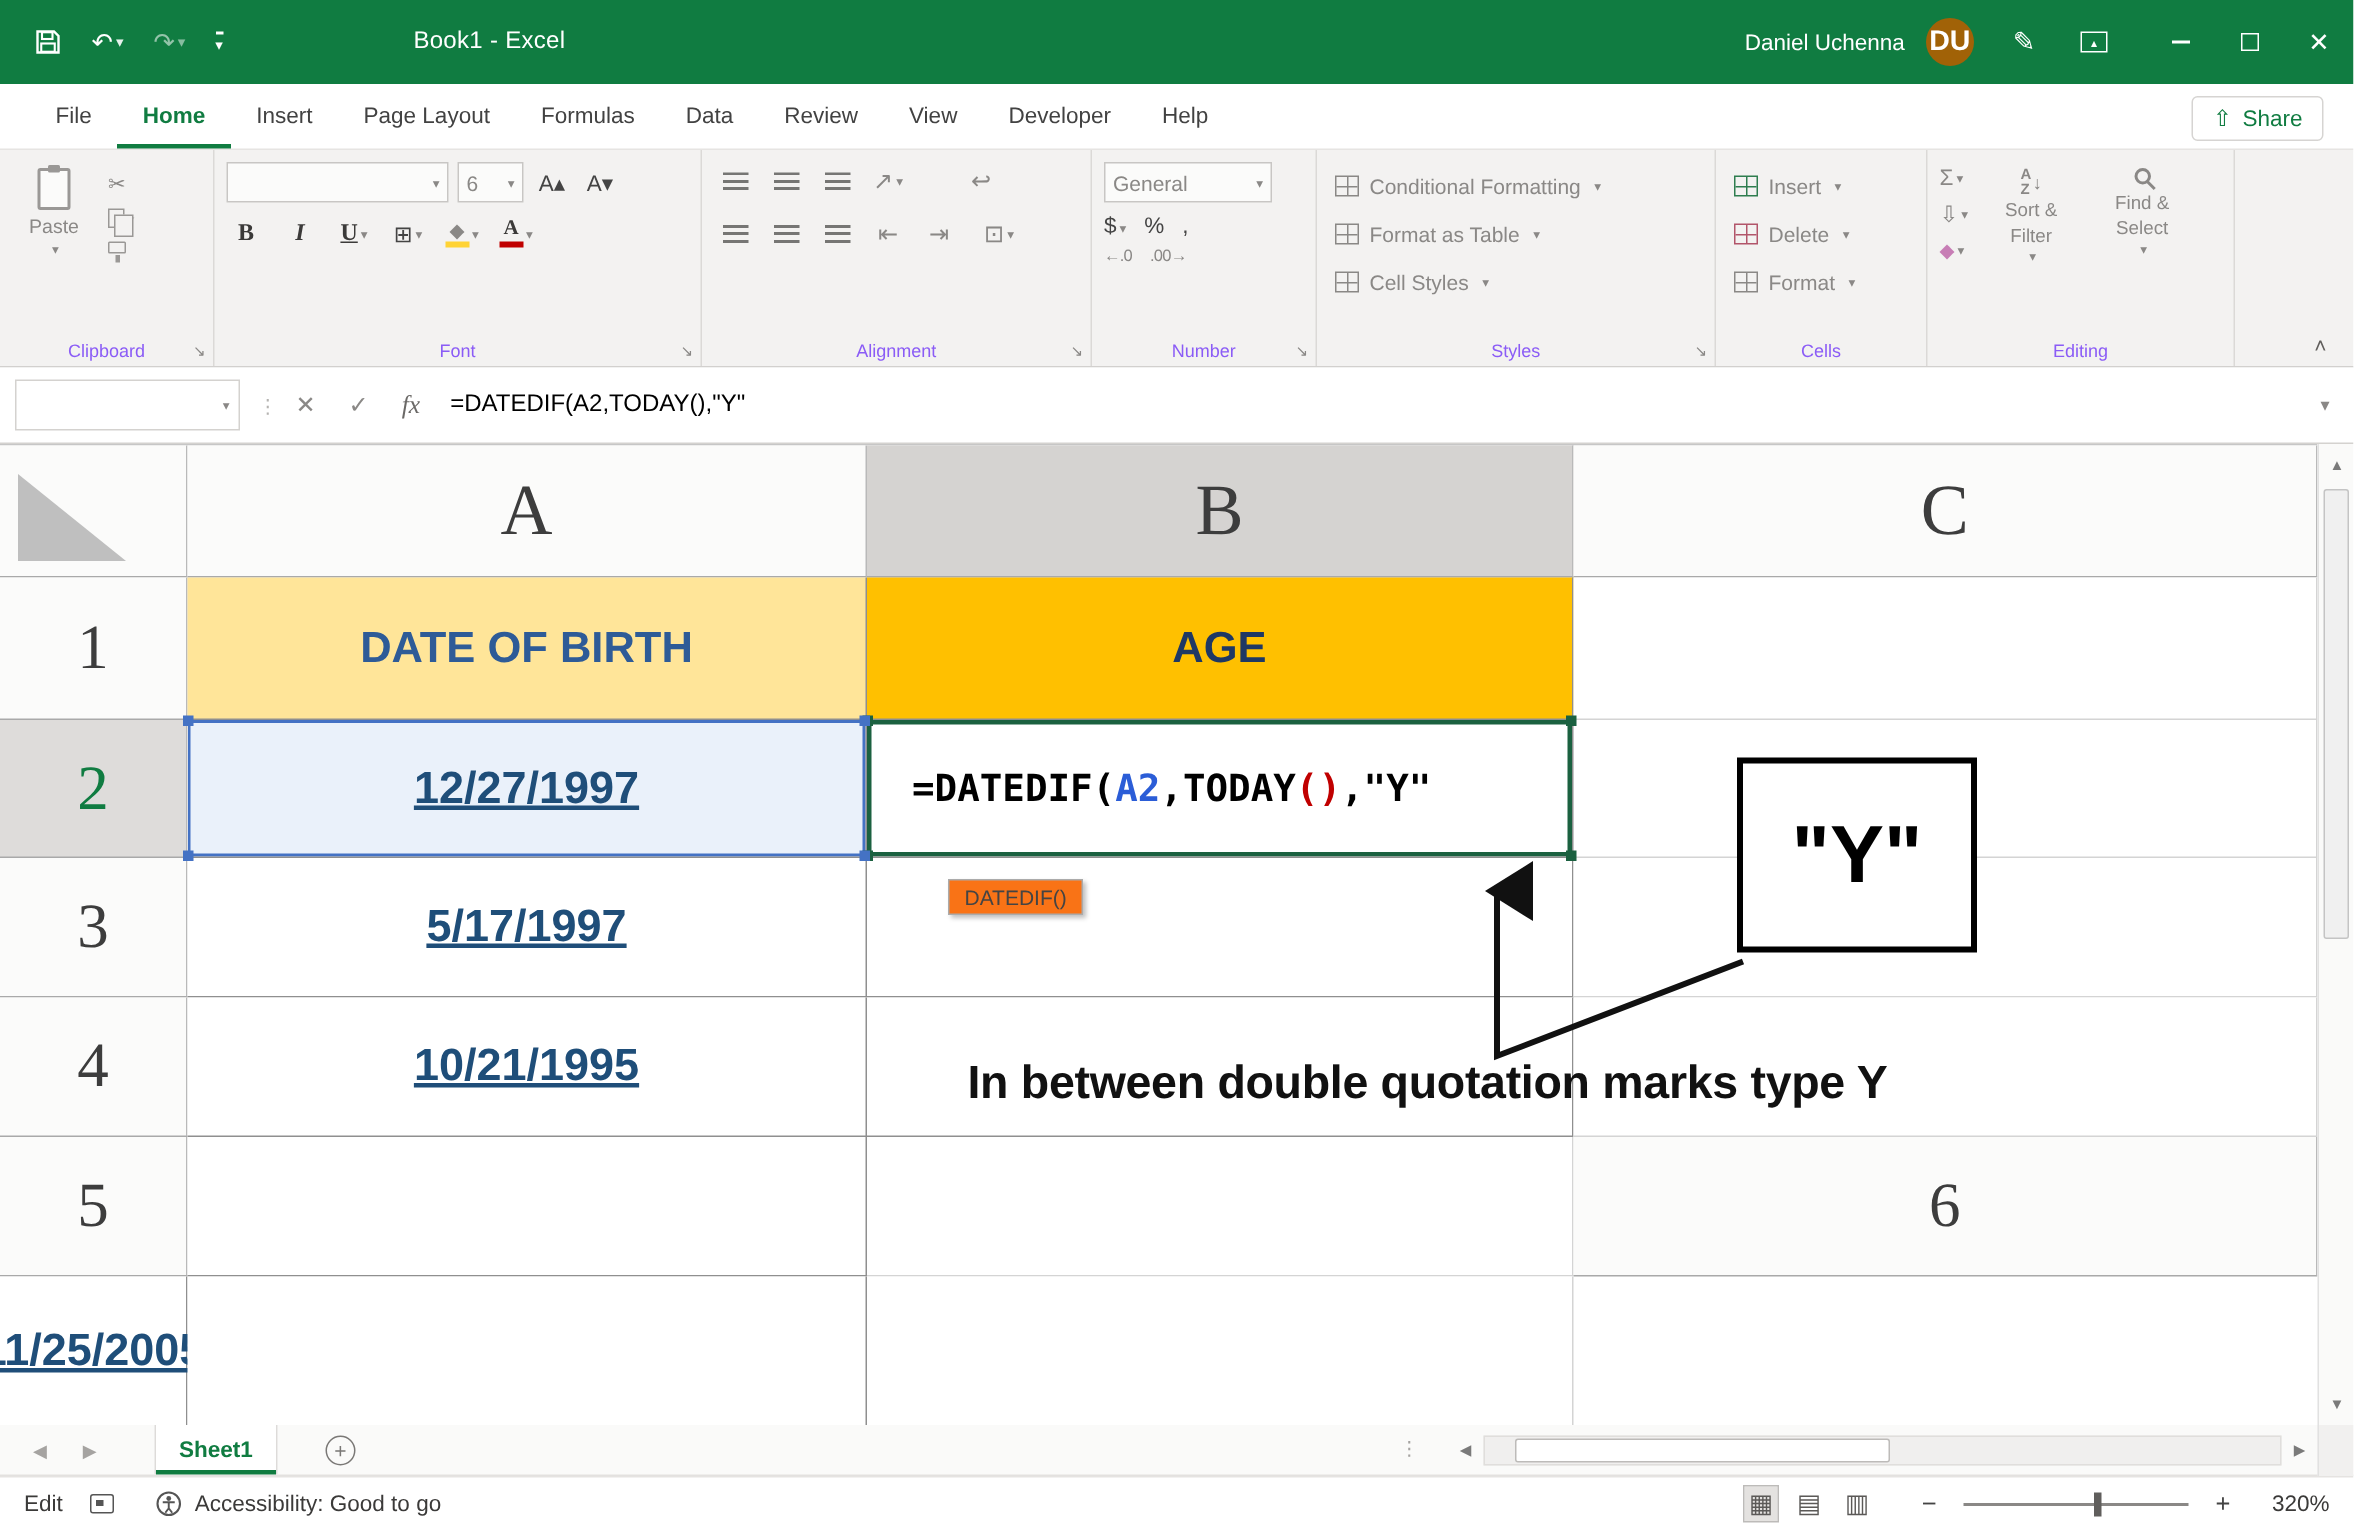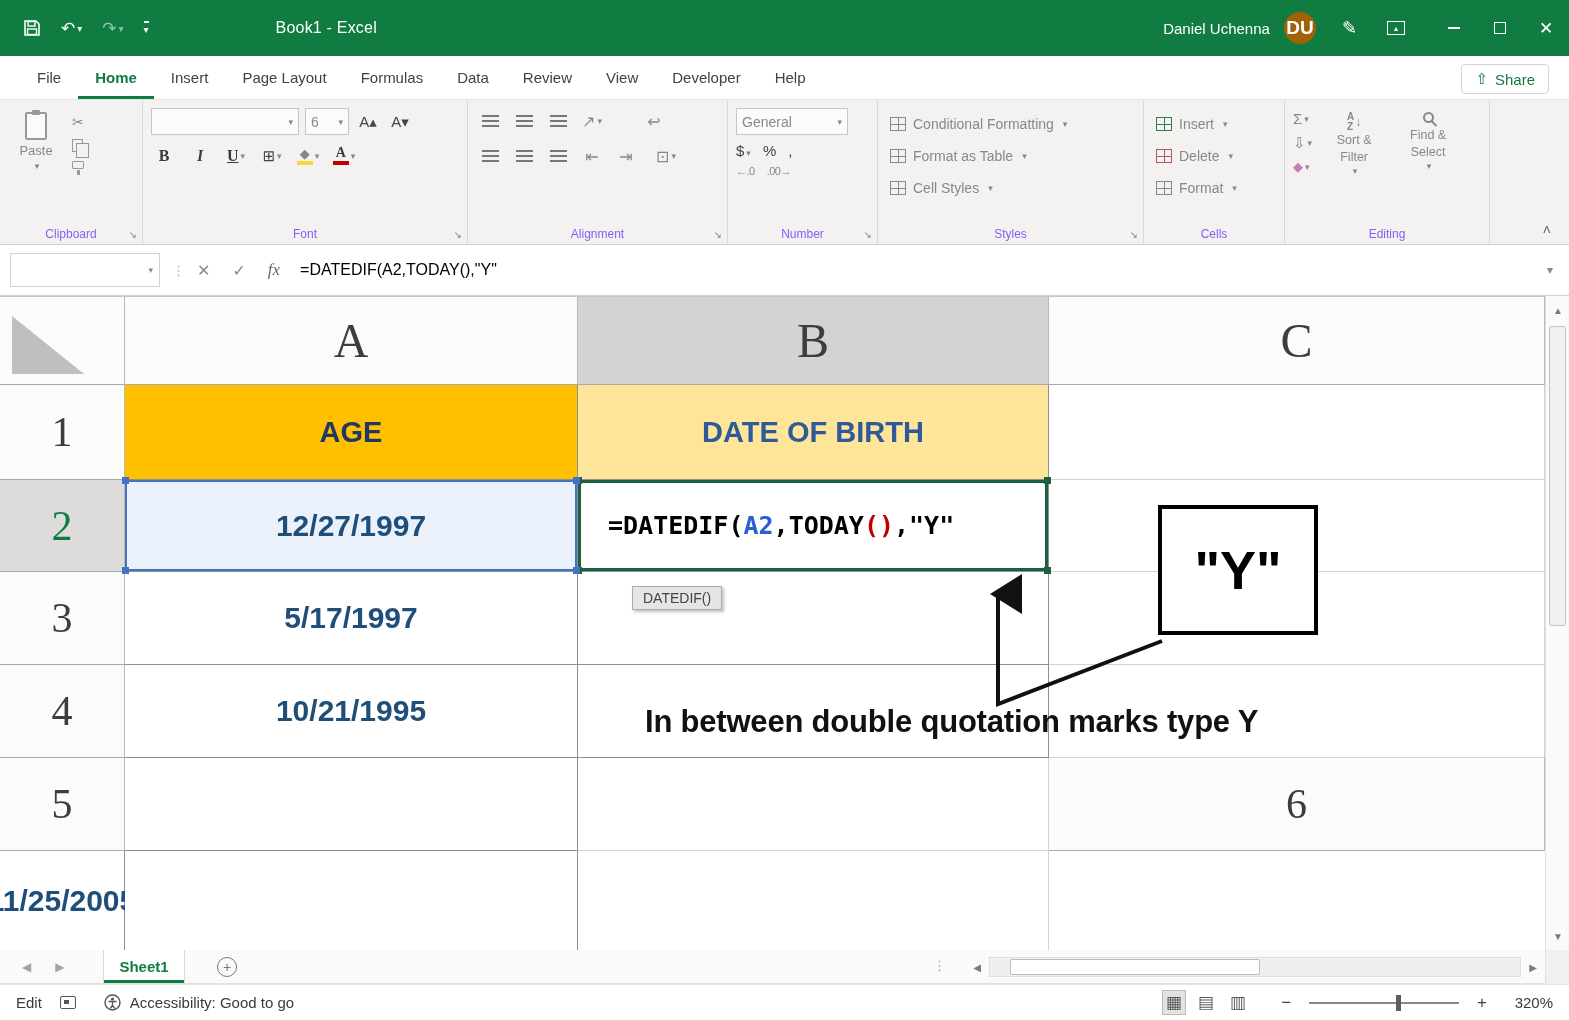--- a/index.html
+++ b/index.html
@@ -142,36 +142,36 @@
   .hdr { background:#FBFBFA; border-right:1px solid #B9B9B9; border-bottom:1px solid #A9A9A9;
     font-family:"Liberation Serif", serif; color:#3d3d3d; cursor:cell; }
   .col-hdr { font-size:48px; }
   .row-hdr { font-size:42px; }
   .hdr.sel { background:#D5D3D1; }
   .row-hdr.active-row { color:#107C41; background:#DEDCDA; }
   .corner { background:#FBFBFA; }
   .corner::after { content:""; position:absolute; left:12px; bottom:10px; width:0; height:0;
     border-bottom:58px solid #BFBFBF; border-right:72px solid transparent; }
   .tbl { border-right:1px solid #8F8F8F; border-bottom:1px solid #8F8F8F; }
-  .date-cell { font-size:30px; font-weight:700; color:#1F4E79; cursor:cell; }
+  .date-cell { font-size:30px; font-weight:700; color:#1F4E79; cursor:cell;text-decoration:underline; }
   .hdr-yellow { background:#FFE599; font-size:29px; font-weight:700; color:#2E5B97; cursor:cell; }
   .hdr-gold { background:#FFC000; font-size:29px; font-weight:700; color:#1F3864; cursor:cell; }
   .cell-a2 { background:#EAF1FA; box-shadow:inset 0 0 0 2px #4472C4; }
   .cell-b2 { justify-content:flex-start; padding-left:30px; background:#fff;
     box-shadow:inset 0 0 0 3px #1B6140; z-index:3; cursor:text; }
   .handle { position:absolute; width:7px; height:7px; z-index:4; }
   .h-blue { background:#4472C4; }
   .h-green { background:#1B6140; }
   .h-tl { top:-3px; left:-3px; } .h-tr { top:-3px; right:-3px; }
   .h-bl { bottom:-3px; left:-3px; } .h-br { bottom:-3px; right:-3px; }
   .b2-formula { font-family:"DejaVu Sans Mono", monospace; font-size:25px; font-weight:600; white-space:pre; }
   .seg-black { color:#000; } .seg-blue { color:#2B5DD7; } .seg-red { color:#C00000; }
 
   .grid-overlay { position:absolute; top:296px; left:0; width:1545px; height:654px; pointer-events:none; z-index:5; }
-  .tooltip { position:absolute; left:55px; top:290px; background:#e5e5e5; border:1px solid #ABABAB;
+  .tooltip { position:absolute; left:55px; top:290px; background:#f97316; border:1px solid #ABABAB;
     box-shadow:2px 2px 3px rgba(0,0,0,.25); font-size:14px; color:#444; padding:3px 10px; pointer-events:auto; }
   .callout-box { position:absolute; left:1158px; top:209px; width:160px; height:130px; background:#fff;
     border:4px solid #000; display:flex; align-items:center; justify-content:center;
     font-size:54px; font-weight:700; color:#000; }
   .annotation-note { position:absolute; left:645px; top:408px; font-size:31px; font-weight:800;
     color:#111; white-space:nowrap; letter-spacing:-.2px; }
   .arrow-svg { position:absolute; inset:0; width:100%; height:100%; }
 
   
   .vscroll { position:absolute; top:296px; left:1545px; width:24px; height:654px; background:#FAFAF9;
@@ -512,22 +512,22 @@
   </div>
 
   <div class="grid">
 
     <div class="gc hdr corner"></div>
     <div class="gc hdr col-hdr">A</div>
     <div class="gc hdr col-hdr sel">B</div>
     <div class="gc hdr col-hdr">C</div>
 
     <div class="gc hdr row-hdr">1</div>
+    <div class="gc tbl hdr-yellow">DATE OF BIRTH</div>
     <div class="gc tbl hdr-gold">AGE</div>
-    <div class="gc tbl hdr-yellow">DATE OF BIRTH</div>
     <div class="gc"></div>
 
     <div class="gc hdr row-hdr active-row">2</div>
     <div class="gc tbl date-cell cell-a2">
       <span>12/27/1997</span>
       <span class="handle h-blue h-tl"></span>
       <span class="handle h-blue h-tr"></span>
       <span class="handle h-blue h-bl"></span>
       <span class="handle h-blue h-br"></span>
     </div>

